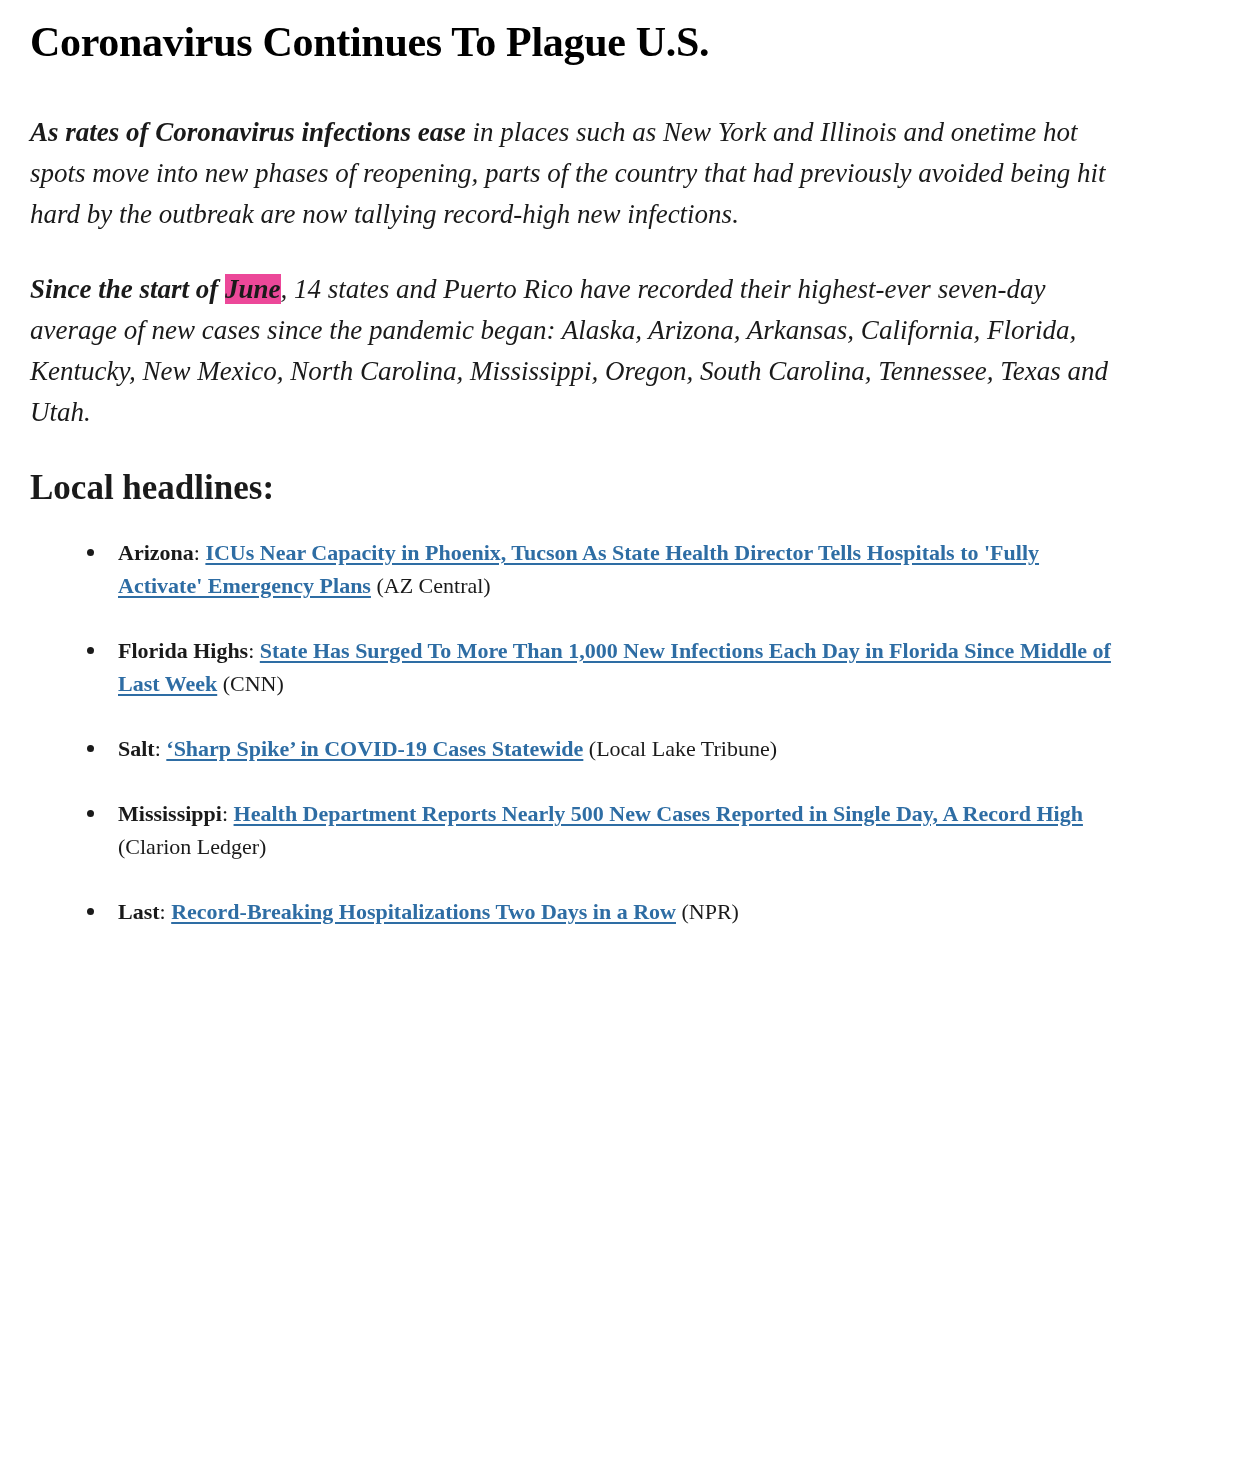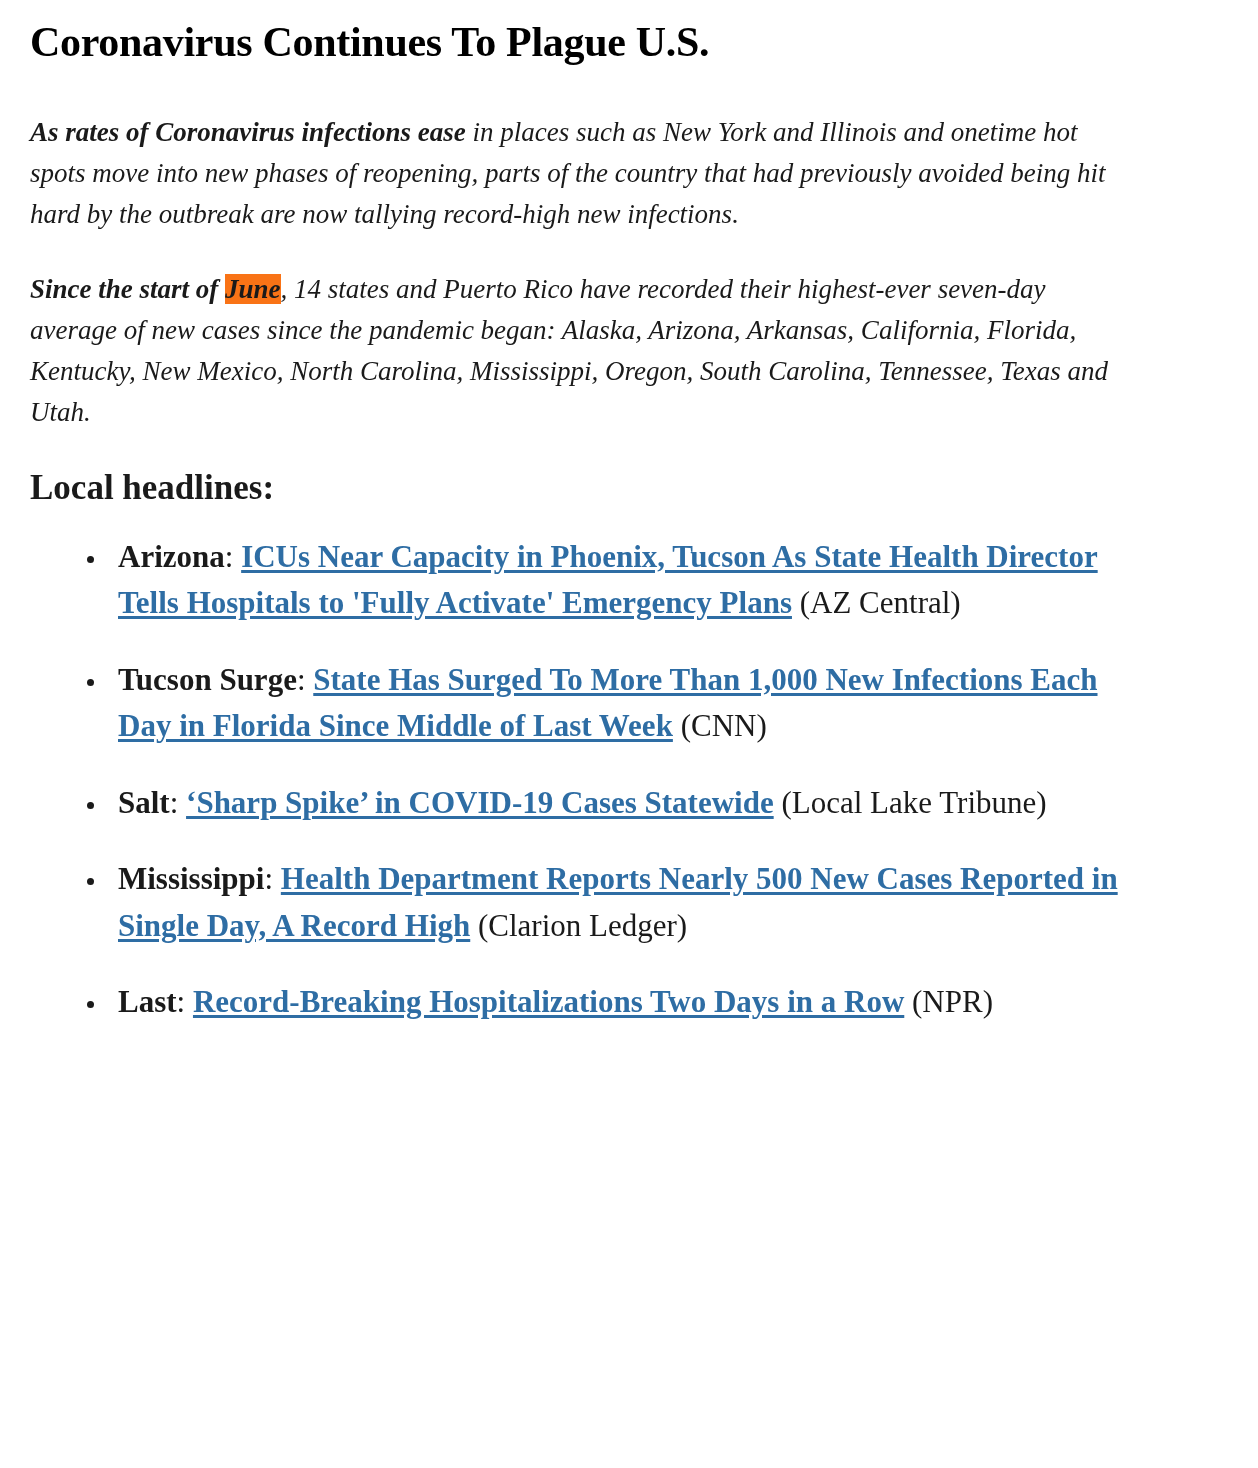--- a/index.html
+++ b/index.html
@@ -48,36 +48,36 @@
   }
   .ital {
     font-style: italic;
   }
   .ital b {
     font-weight: bold;
     font-style: italic;
     font-family: Liberation Serif, serif;
   }
   .hl {
-    background: #f97316;
+    background: #ec4899;
     font-weight: bold;
     font-style: italic;
   }
   .local-head {
     font-size: 35px;
     font-weight: bold;
     margin: 0 0 26px 0;
   }
   ul.headlines {
     margin: 0;
     padding-left: 78px;
     list-style: disc;
   }
   ul.headlines li {
-    font-size: 31px;
+    font-size: 22px;
     line-height: 1.5;
     margin-bottom: 30px;
     padding-left: 10px;
   }
   ul.headlines li::marker {
     font-size: 24px;
   }
   .state {
     font-weight: bold;
   }
@@ -101,21 +101,21 @@
     <b>Since the start of </b><span class="hl">June</span><span>, 14 states and Puerto Rico have recorded their highest-ever seven-day average of new cases since the pandemic began: Alaska, Arizona, Arkansas, California, Florida, Kentucky, New Mexico, North Carolina, Mississippi, Oregon, South Carolina, Tennessee, Texas and Utah.</span>
   </p>
 
   <div class="local-head">Local headlines:</div>
 
   <ul class="headlines">
     <li>
       <span class="state">Arizona</span><span>: </span><a class="link" href="#">ICUs Near Capacity in Phoenix, Tucson As State Health Director Tells Hospitals to 'Fully Activate' Emergency Plans</a><span class="outlet"> (AZ Central)</span>
     </li>
     <li>
-      <span class="state">Tucson Surge</span><span>: </span><a class="link" href="#">State Has Surged To More Than 1,000 New Infections Each Day in Florida Since Middle of Last Week</a><span class="outlet"> (CNN)</span>
+      <span class="state">Florida Highs</span><span>: </span><a class="link" href="#">State Has Surged To More Than 1,000 New Infections Each Day in Florida Since Middle of Last Week</a><span class="outlet"> (CNN)</span>
     </li>
     <li>
       <span class="state">Salt</span><span>: </span><a class="link" href="#">‘Sharp Spike’ in COVID-19 Cases Statewide</a><span class="outlet"> (Local Lake Tribune)</span>
     </li>
     <li>
       <span class="state">Mississippi</span><span>: </span><a class="link" href="#">Health Department Reports Nearly 500 New Cases Reported in Single Day, A Record High</a><span class="outlet"> (Clarion Ledger)</span>
     </li>
     <li>
       <span class="state">Last</span><span>: </span><a class="link" href="#">Record-Breaking Hospitalizations Two Days in a Row</a><span class="outlet"> (NPR)</span>
     </li>

